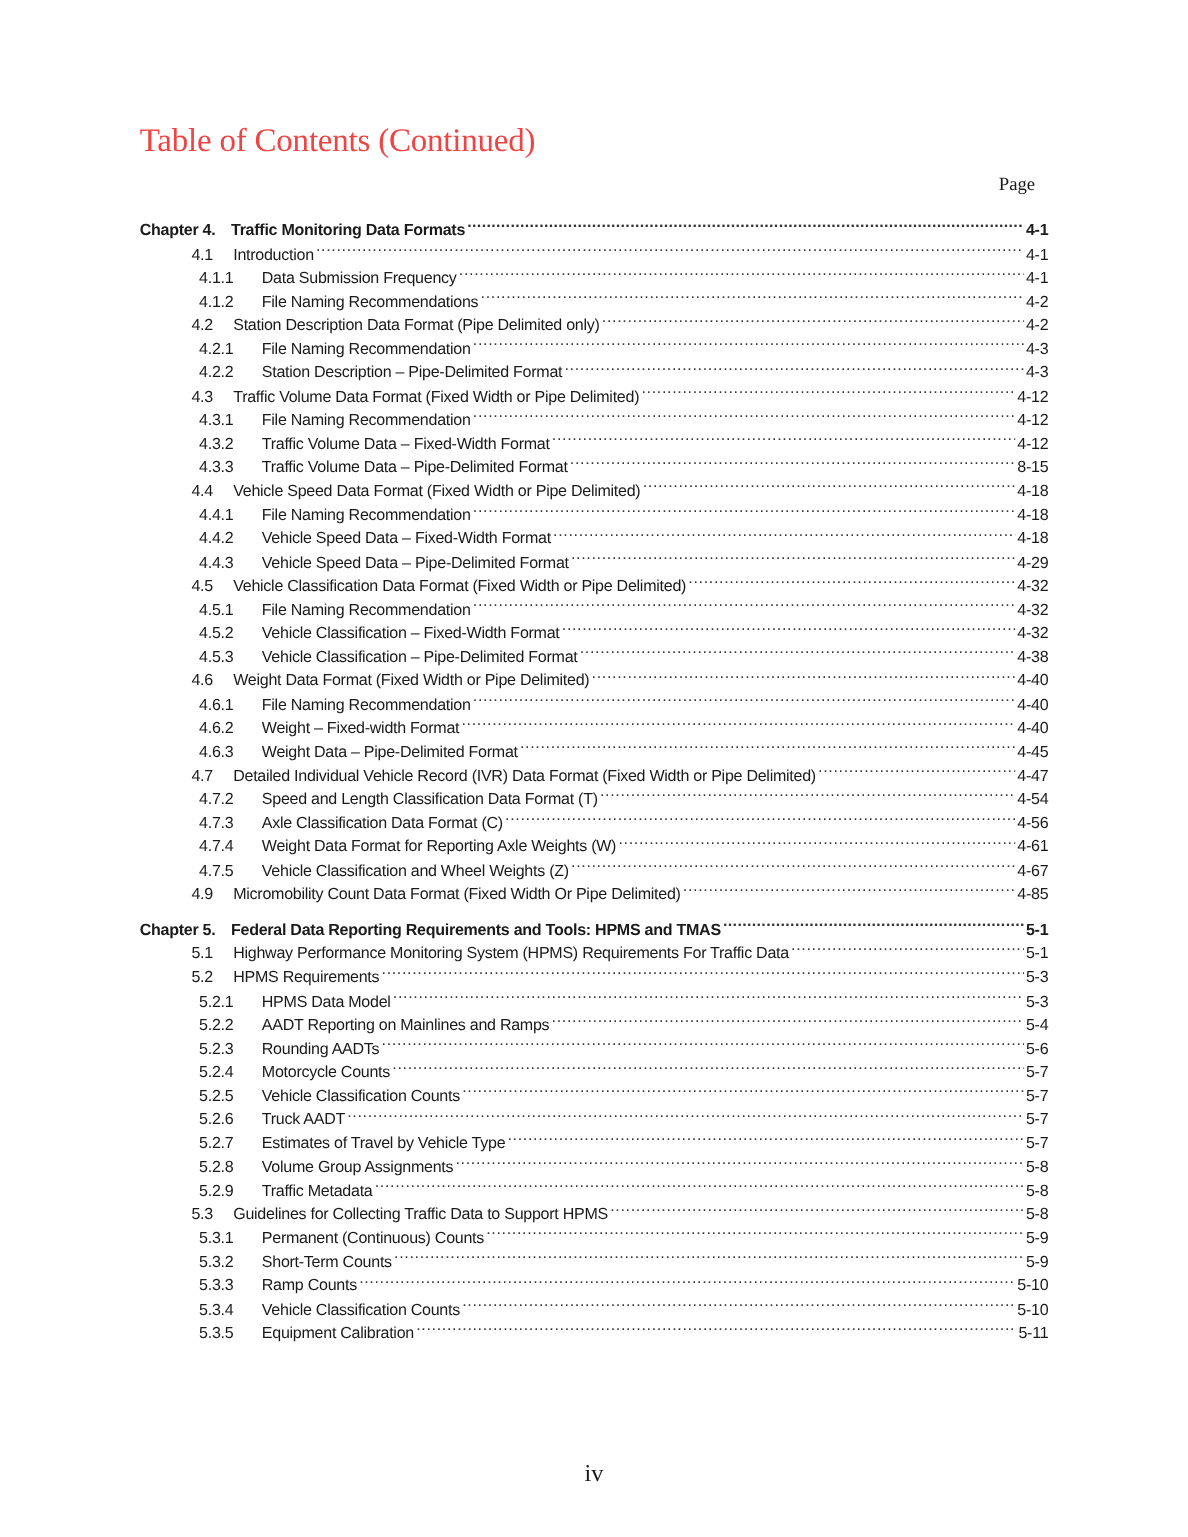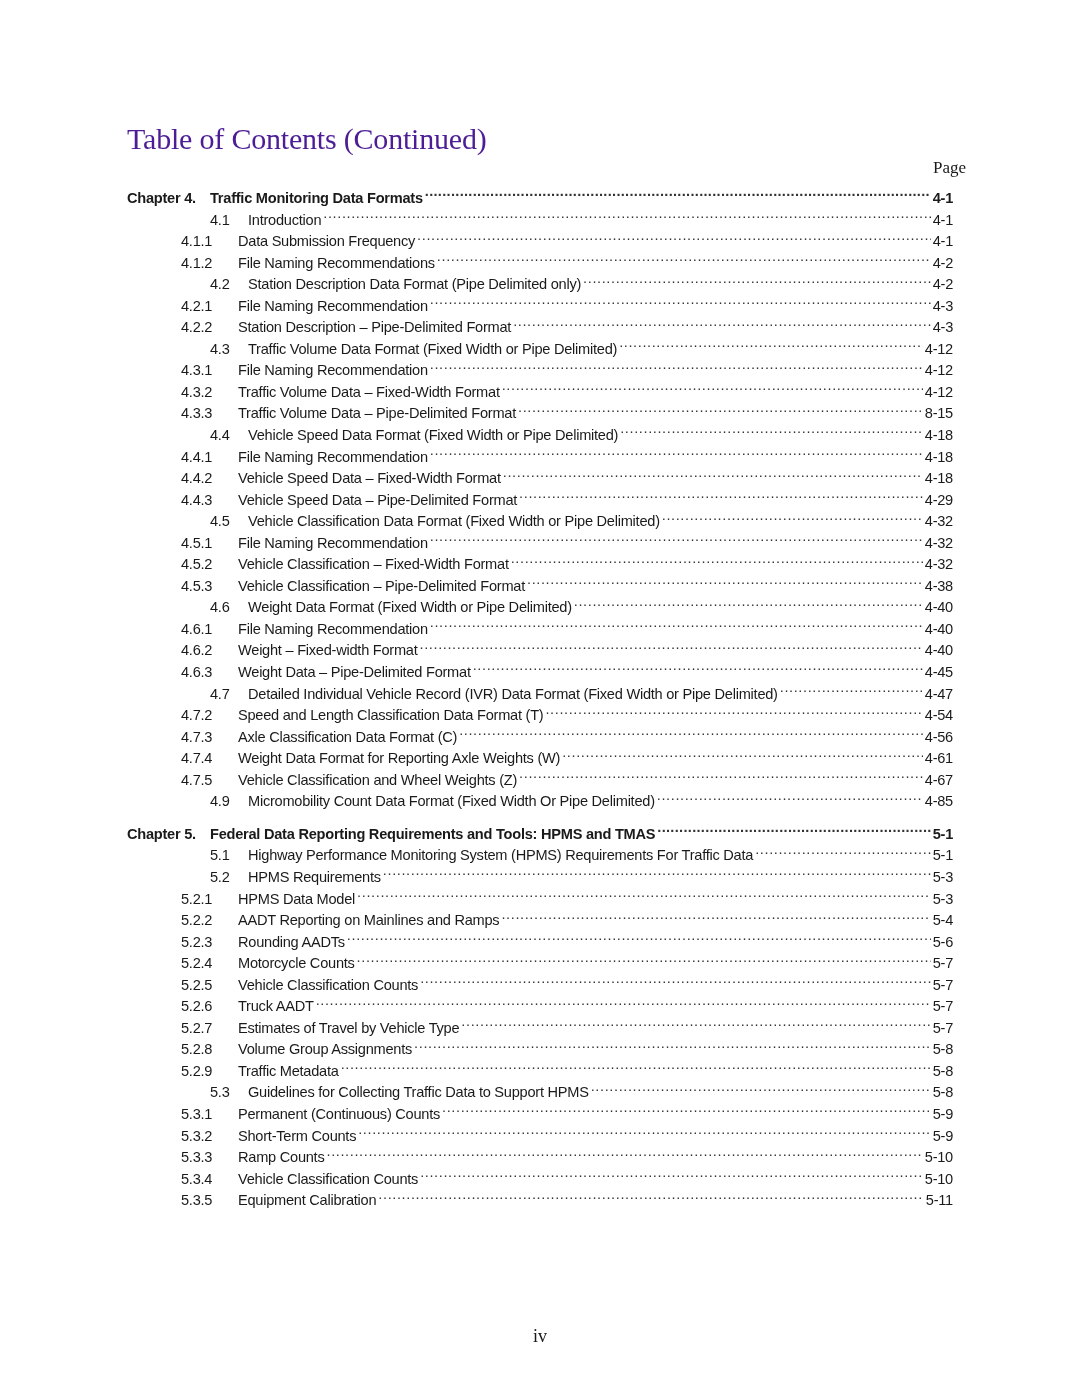--- a/index.html
+++ b/index.html
@@ -2,60 +2,60 @@
 <html><head>
   <meta charset="utf-8">
   <style>
     html, body { margin: 0; padding: 0; background: #ffffff; }
     body {
       width: 1080px; height: 1397px; position: relative; overflow: hidden;
       color: #1a1a1a;
       font-family: "Liberation Sans", sans-serif;
     }
     .title {
-      position: absolute; left: 127px; top: 121px;
+      position: absolute; left: 127px; top: 110px;
       font-family: "Liberation Serif", serif;
-      font-size: 30px; line-height: 36px; color: #4c1d95; margin: 0; font-weight: normal;
+      font-size: 30px; line-height: 36px; color: #ef4444; margin: 0; font-weight: normal;
       letter-spacing: -0.2px;
     }
     .page-label {
-      position: absolute; right: 114px; top: 157px;
+      position: absolute; right: 139px; top: 157px;
       font-family: "Liberation Serif", serif;
       font-size: 17px; line-height: 22px; color: #1a1a1a;
     }
     .toc {
-      position: absolute; left: 127px; top: 176px; width: 826px;
+      position: absolute; left: 127px; top: 188px; width: 826px;
     }
     .row {
       position: relative; height: 21.55px; line-height: 21.55px;
       font-size: 14.6px; display: flex; align-items: baseline; white-space: nowrap;
       font-family: "Liberation Sans Narrow", "Liberation Sans", sans-serif;
       letter-spacing: -0.25px;
     }
     .row.chapter { font-weight: bold; }
     .row.chapter.gap { margin-top: 11px; }
     .num { display: inline-block; flex: 0 0 auto; }
     .row.chapter .num { width: 83px; }
-    .row.l2 .num { margin-left: 83px; width: 38px; }
+    .row.l2 .num { margin-left: 47px; width: 38px; }
     .row.l3 .num { margin-left: 54px; width: 57px; }
     .label { flex: 0 0 auto; margin-top: 12px; }
     .leader {
       flex: 1 1 auto; overflow: hidden; margin: 0 2px 0 2px;
       position: relative; height: 21.55px;
     }
     .leader::before {
       content: "........................................................................................................................................................................................................................................................................................................";
       position: absolute; left: 0; top: 0; letter-spacing: 0.6px; color: #333;
       font-weight: normal;
     }
     .row.chapter .leader::before { font-weight: bold; letter-spacing: 0.3px; }
     .pg { flex: 0 0 auto; text-align: right; }
     .footer {
       position: absolute; left: 0; width: 1080px; top: 1326px; text-align: center;
-      font-family: "Liberation Serif", serif; font-size: 18px; color: #1a1a1a;
+      font-family: "Liberation Serif", serif; font-size: 22px; color: #1a1a1a;
     }
   </style>
 </head>
 <body>
 
 <h1 class="title">Table of Contents (Continued)</h1>
 <div class="page-label">Page</div>
 
 <div class="toc" id="toc">
     <div class="row chapter">

